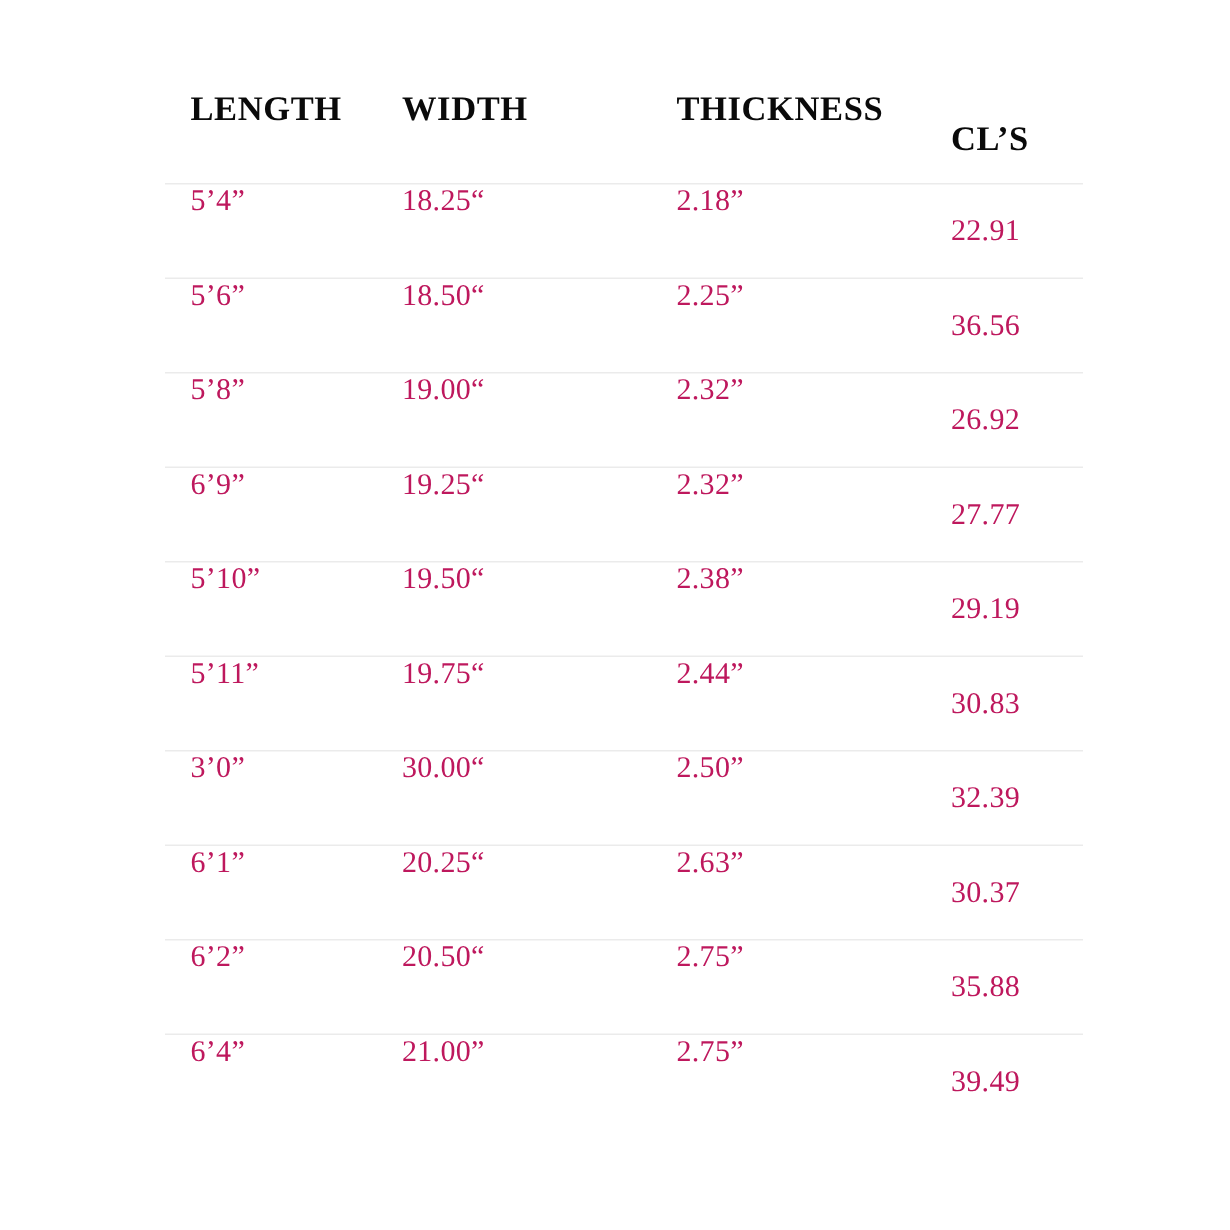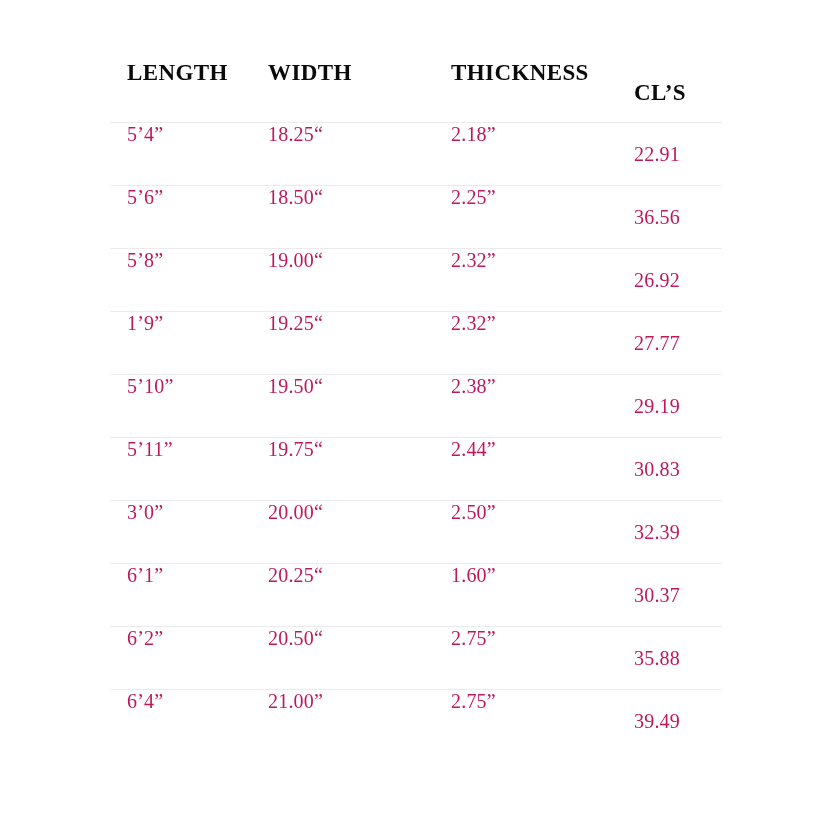--- a/index.html
+++ b/index.html
@@ -73,47 +73,47 @@
         <div class="cell c2">2.25”</div>
         <div class="cell c3">36.56</div>
       </div>
       <div class="row">
         <div class="cell c0">5’8”</div>
         <div class="cell c1">19.00“</div>
         <div class="cell c2">2.32”</div>
         <div class="cell c3">26.92</div>
       </div>
       <div class="row">
-        <div class="cell c0">1’9”</div>
+        <div class="cell c0">6’9”</div>
         <div class="cell c1">19.25“</div>
         <div class="cell c2">2.32”</div>
         <div class="cell c3">27.77</div>
       </div>
       <div class="row">
         <div class="cell c0">5’10”</div>
         <div class="cell c1">19.50“</div>
         <div class="cell c2">2.38”</div>
         <div class="cell c3">29.19</div>
       </div>
       <div class="row">
         <div class="cell c0">5’11”</div>
         <div class="cell c1">19.75“</div>
         <div class="cell c2">2.44”</div>
         <div class="cell c3">30.83</div>
       </div>
       <div class="row">
         <div class="cell c0">3’0”</div>
-        <div class="cell c1">20.00“</div>
+        <div class="cell c1">30.00“</div>
         <div class="cell c2">2.50”</div>
         <div class="cell c3">32.39</div>
       </div>
       <div class="row">
         <div class="cell c0">6’1”</div>
         <div class="cell c1">20.25“</div>
-        <div class="cell c2">1.60”</div>
+        <div class="cell c2">2.63”</div>
         <div class="cell c3">30.37</div>
       </div>
       <div class="row">
         <div class="cell c0">6’2”</div>
         <div class="cell c1">20.50“</div>
         <div class="cell c2">2.75”</div>
         <div class="cell c3">35.88</div>
       </div>
       <div class="row">
         <div class="cell c0">6’4”</div>

